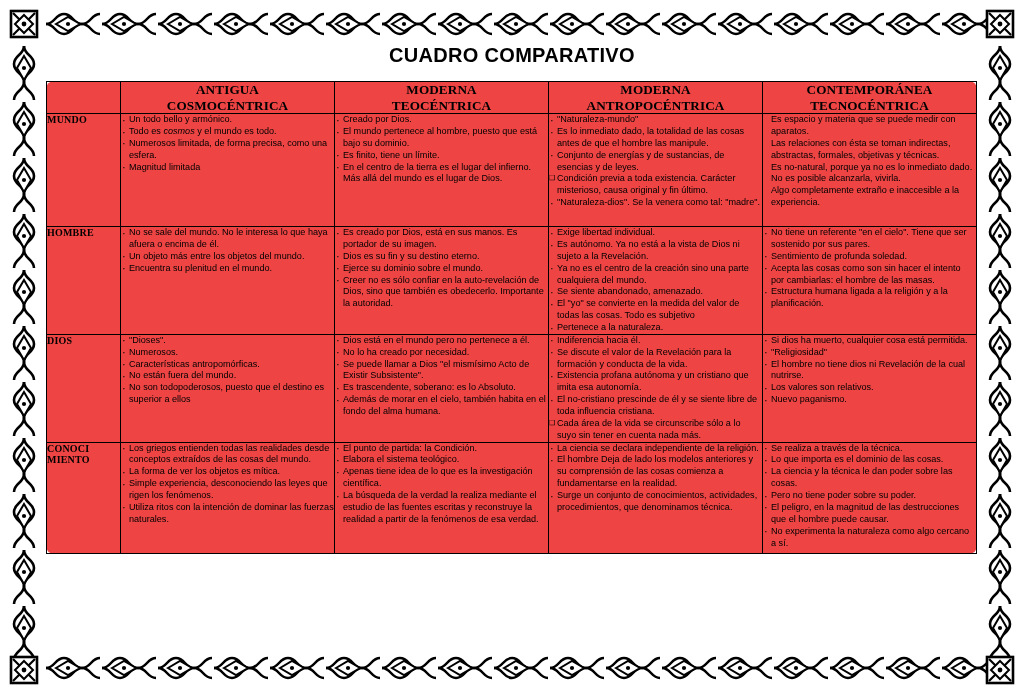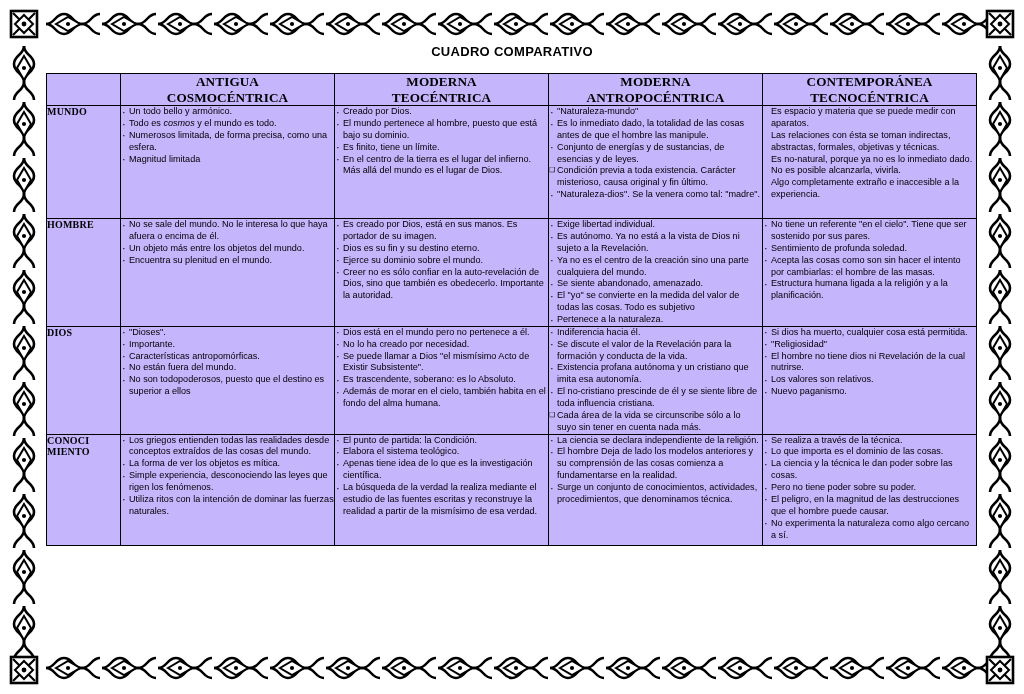--- a/index.html
+++ b/index.html
@@ -37,31 +37,32 @@
     left: 46px;
     top: 40px;
     width: 932px;
     height: 614px;
   }
 
   .doc-title {
     text-align: center;
     font-family: "Liberation Sans", sans-serif;
     font-weight: bold;
-    font-size: 13px;
+    font-size: 20px;
     letter-spacing: 0.3px;
     margin: 0 0 14px 0;
     padding-top: 4px;
   }
 
   table.cuadro {
     border-collapse: collapse;
     width: 931px;
     table-layout: fixed;
-    background: #c4b5fd;
+    background: #ef4444;
+    border-radius: 8px;
   }
   table.cuadro td, table.cuadro th {
     border: 1.1px solid #000;
     vertical-align: top;
     padding: 0;
   }
 
   
   col.c-label { width: 74px; }
   col.c-col   { width: 214px; }
@@ -345,21 +346,21 @@
                 <li>Acepta las cosas como son sin hacer el intento por cambiarlas: el hombre de las masas.</li>
                 <li>Estructura humana ligada a la religión y a la planificación.</li>
               </ul>
           </td>
         </tr>
         <tr class="r-dios">
           <td class="rowlabel">DIOS</td>
           <td class="cell">
             <ul class="bullets">
                 <li>"Dioses".</li>
-                <li>Importante.</li>
+                <li>Numerosos.</li>
                 <li>Características antropomórficas.</li>
                 <li>No están fuera del mundo.</li>
                 <li>No son todopoderosos, puesto que el destino es superior a ellos</li>
               </ul>
           </td>
           <td class="cell">
             <ul class="bullets">
                 <li>Dios está en el mundo pero no pertenece a él.</li>
                 <li>No lo ha creado por necesidad.</li>
                 <li>Se puede llamar a Dios "el mismísimo Acto de Existir Subsistente".</li>
@@ -394,21 +395,21 @@
                 <li>La forma de ver los objetos es mítica.</li>
                 <li>Simple experiencia, desconociendo las leyes que rigen los fenómenos.</li>
                 <li>Utiliza ritos con la intención de dominar las fuerzas naturales.</li>
               </ul>
           </td>
           <td class="cell">
             <ul class="bullets">
                 <li>El punto de partida: la Condición.</li>
                 <li>Elabora el sistema teológico.</li>
                 <li>Apenas tiene idea de lo que es la investigación científica.</li>
-                <li>La búsqueda de la verdad la realiza mediante el estudio de las fuentes escritas y reconstruye la realidad a partir de la mismísimo de esa verdad.</li>
+                <li>La búsqueda de la verdad la realiza mediante el estudio de las fuentes escritas y reconstruye la realidad a partir de la fenómenos de esa verdad.</li>
               </ul>
           </td>
           <td class="cell">
             <ul class="bullets">
                 <li>La ciencia se declara independiente de la religión.</li>
                 <li>El hombre Deja de lado los modelos anteriores y su comprensión de las cosas comienza a fundamentarse en la realidad.</li>
                 <li>Surge un conjunto de conocimientos, actividades, procedimientos, que denominamos técnica.</li>
               </ul>
           </td>
           <td class="cell">

